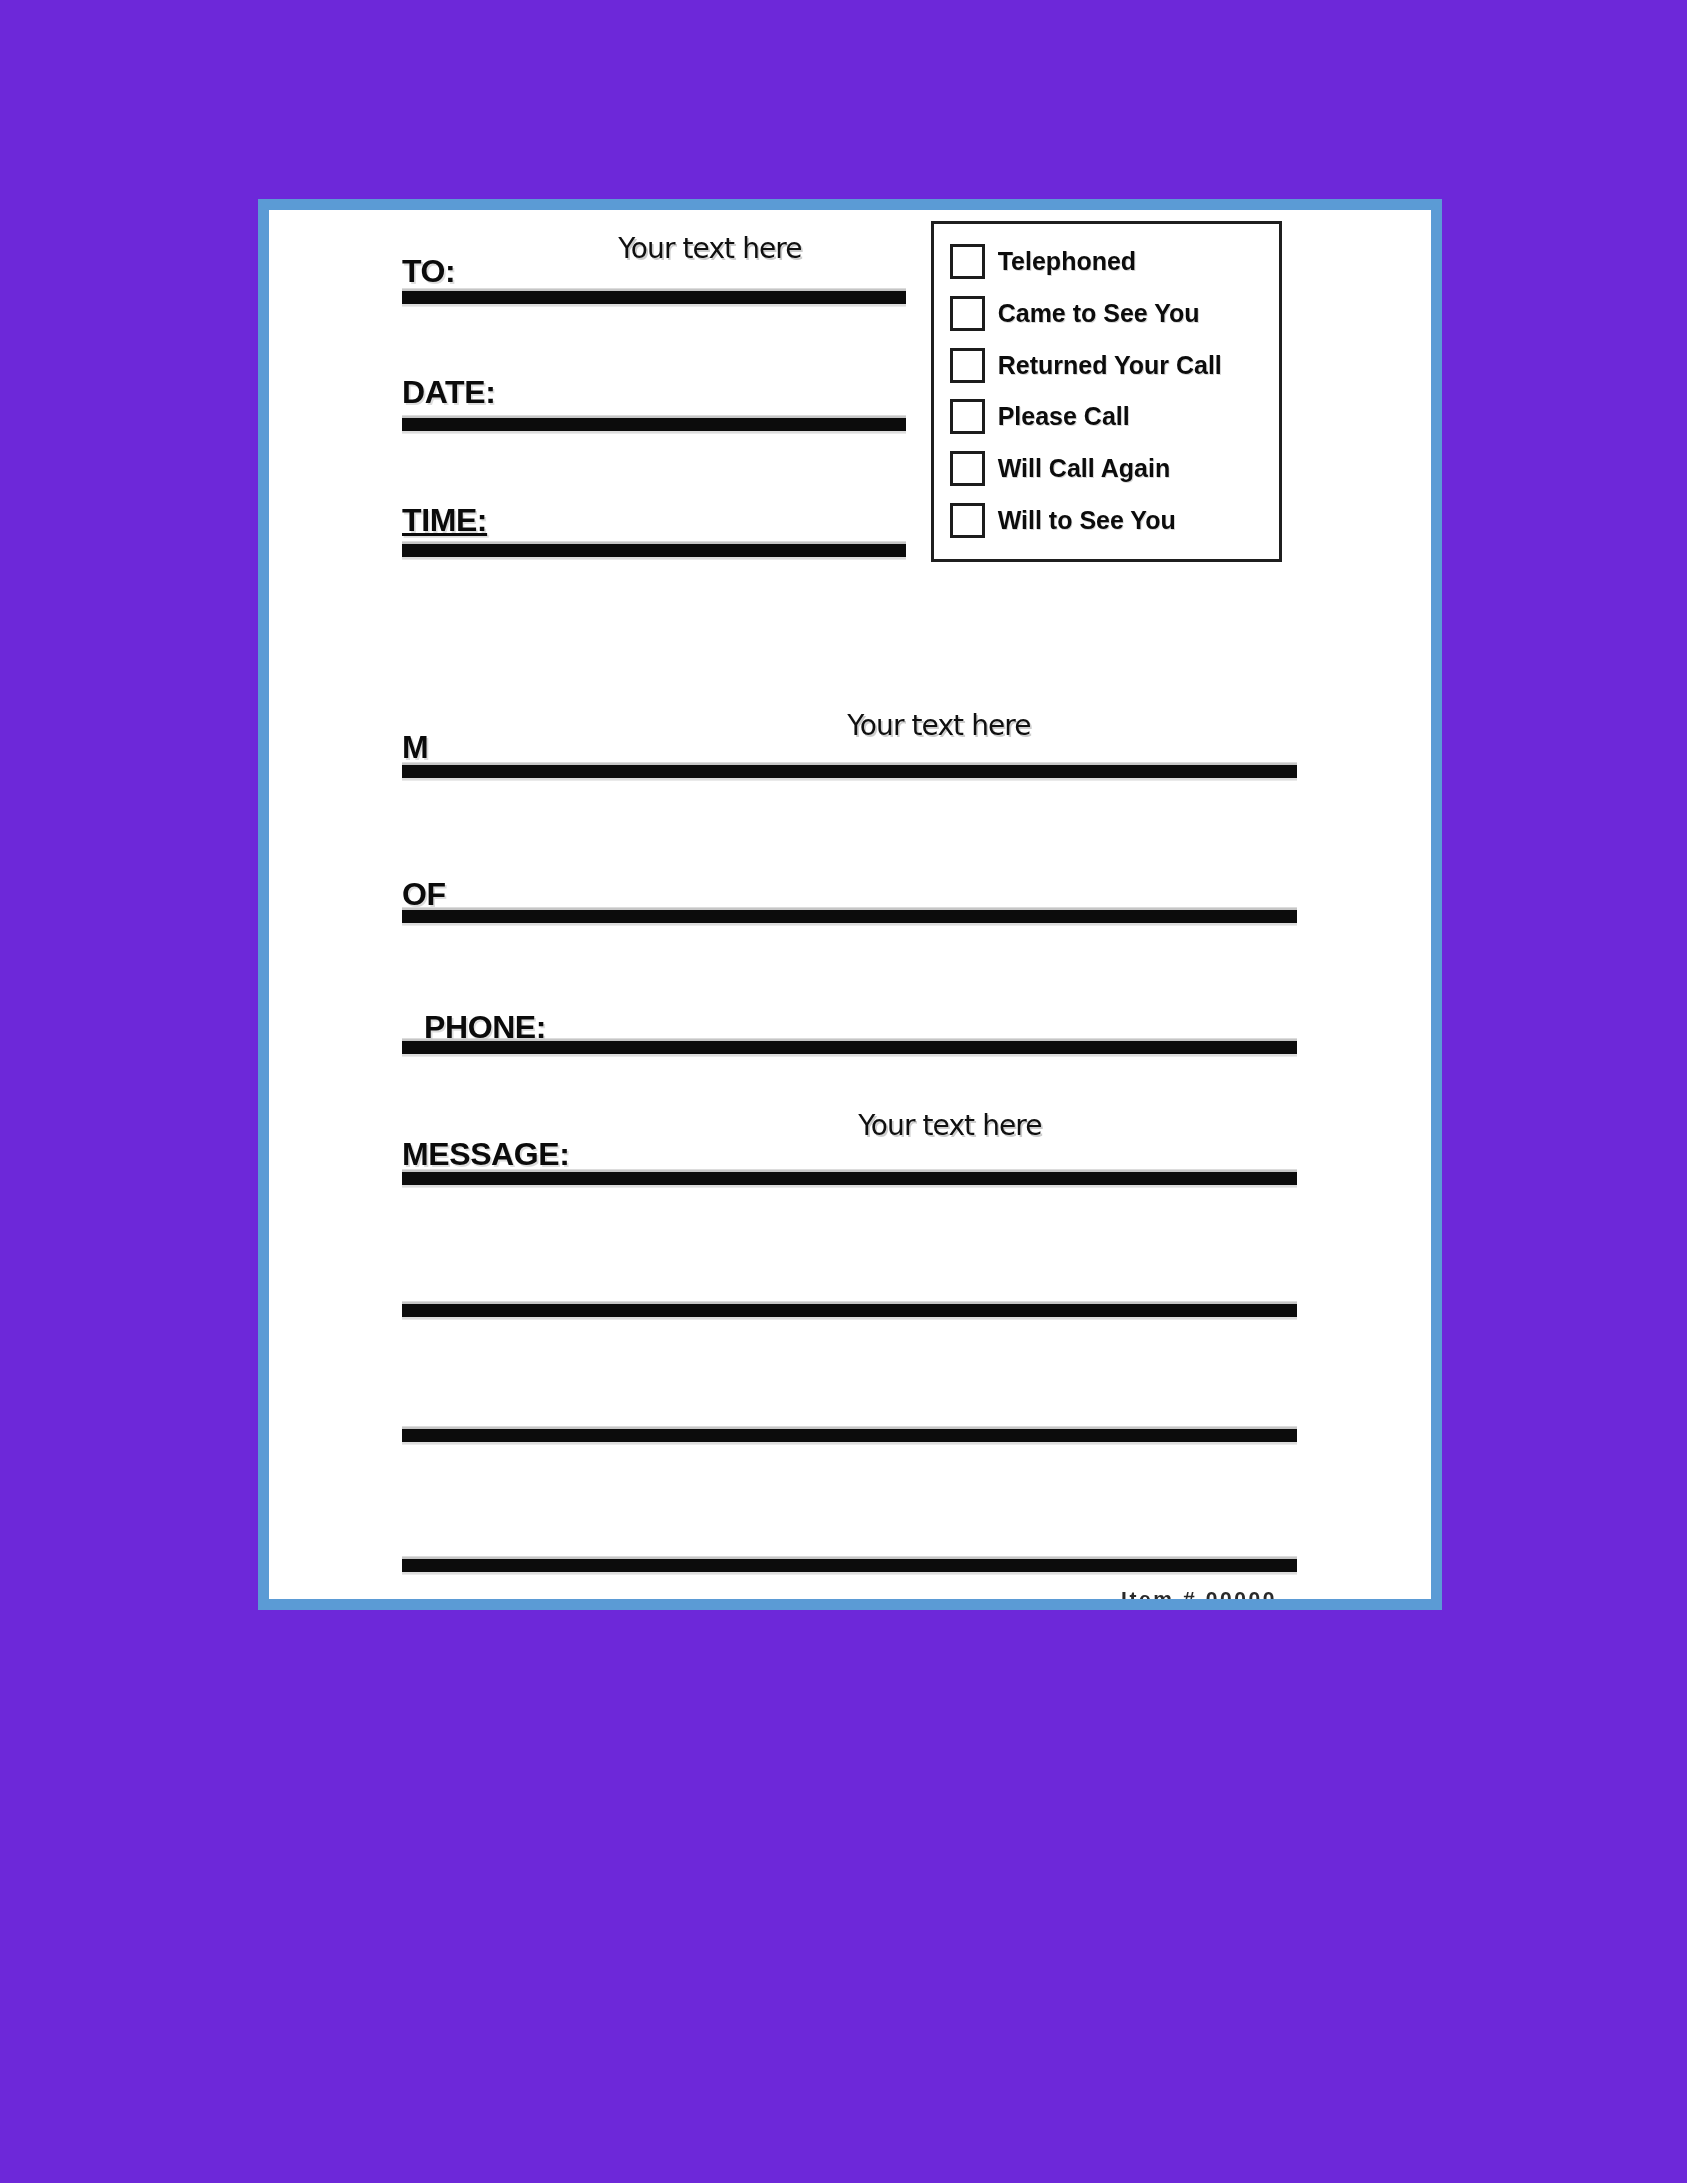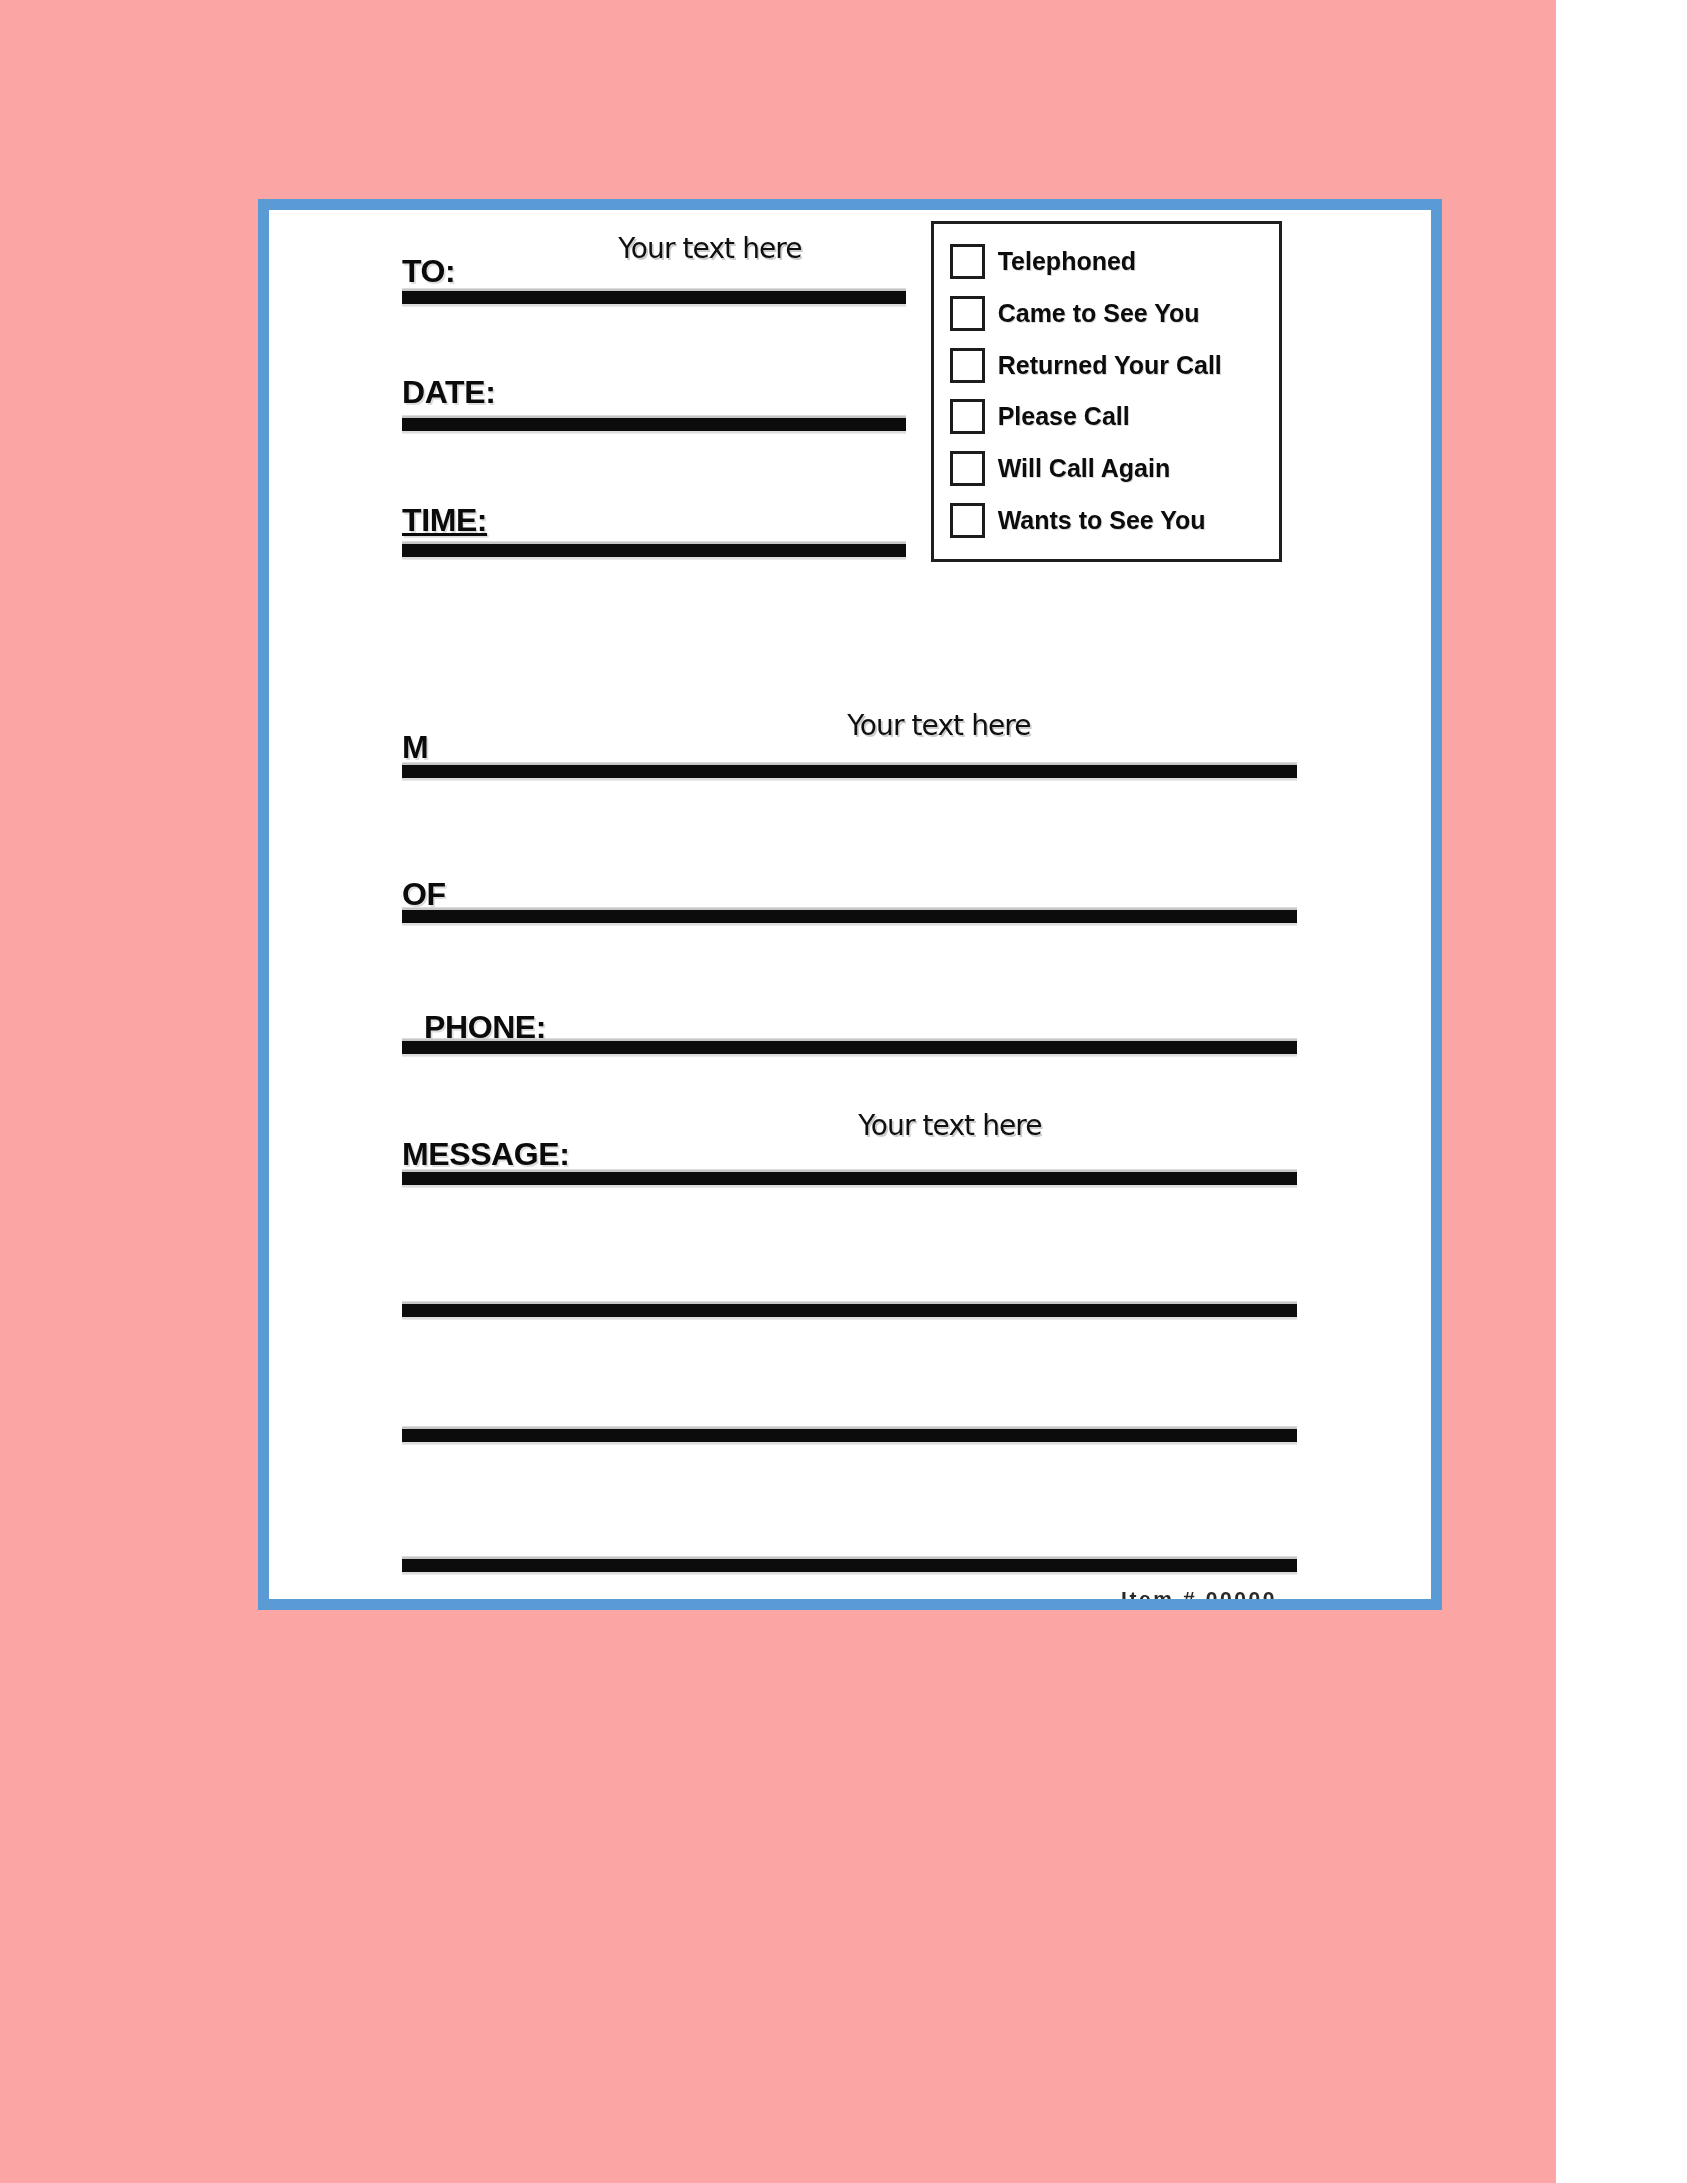--- a/index.html
+++ b/index.html
@@ -1,19 +1,19 @@
 <!DOCTYPE html>
 <html style="font-size:14px"><head>
 <meta charset="utf-8">
 <style>
   html,body{margin:0;padding:0;background:#ffffff;}
   .canvas{
     position:relative;
-    width:1556px;height:2184px;
-    background:#fca5a5;
+    width:1687px;height:2184px;
+    background:#6d28d9;
     font-family:"Liberation Sans",sans-serif;
     overflow:hidden;
   }
   .sheet{
     position:absolute;
     left:258px;top:199px;
     width:1184px;height:1411px;
     box-sizing:border-box;
     border:11.4px solid #5B9BD5;
     background:#ffffff;
@@ -137,21 +137,21 @@
       <div class="checkrow">
         <span class="checkbox"></span>
         <span class="checklabel">Please Call</span>
       </div>
       <div class="checkrow">
         <span class="checkbox"></span>
         <span class="checklabel">Will Call Again</span>
       </div>
       <div class="checkrow">
         <span class="checkbox"></span>
-        <span class="checklabel">Wants to See You</span>
+        <span class="checklabel">Will to See You</span>
       </div>
     </div>
 
 
     <div class="lbl" style="left:133px;top:521px;">M</div>
     <div class="fill" style="left:670px;top:502px;">Your text here</div>
     <div class="bar long" style="top:555px;"></div>
 
     <div class="lbl" style="left:133px;top:668px;">OF</div>
     <div class="bar long" style="top:700px;"></div>

